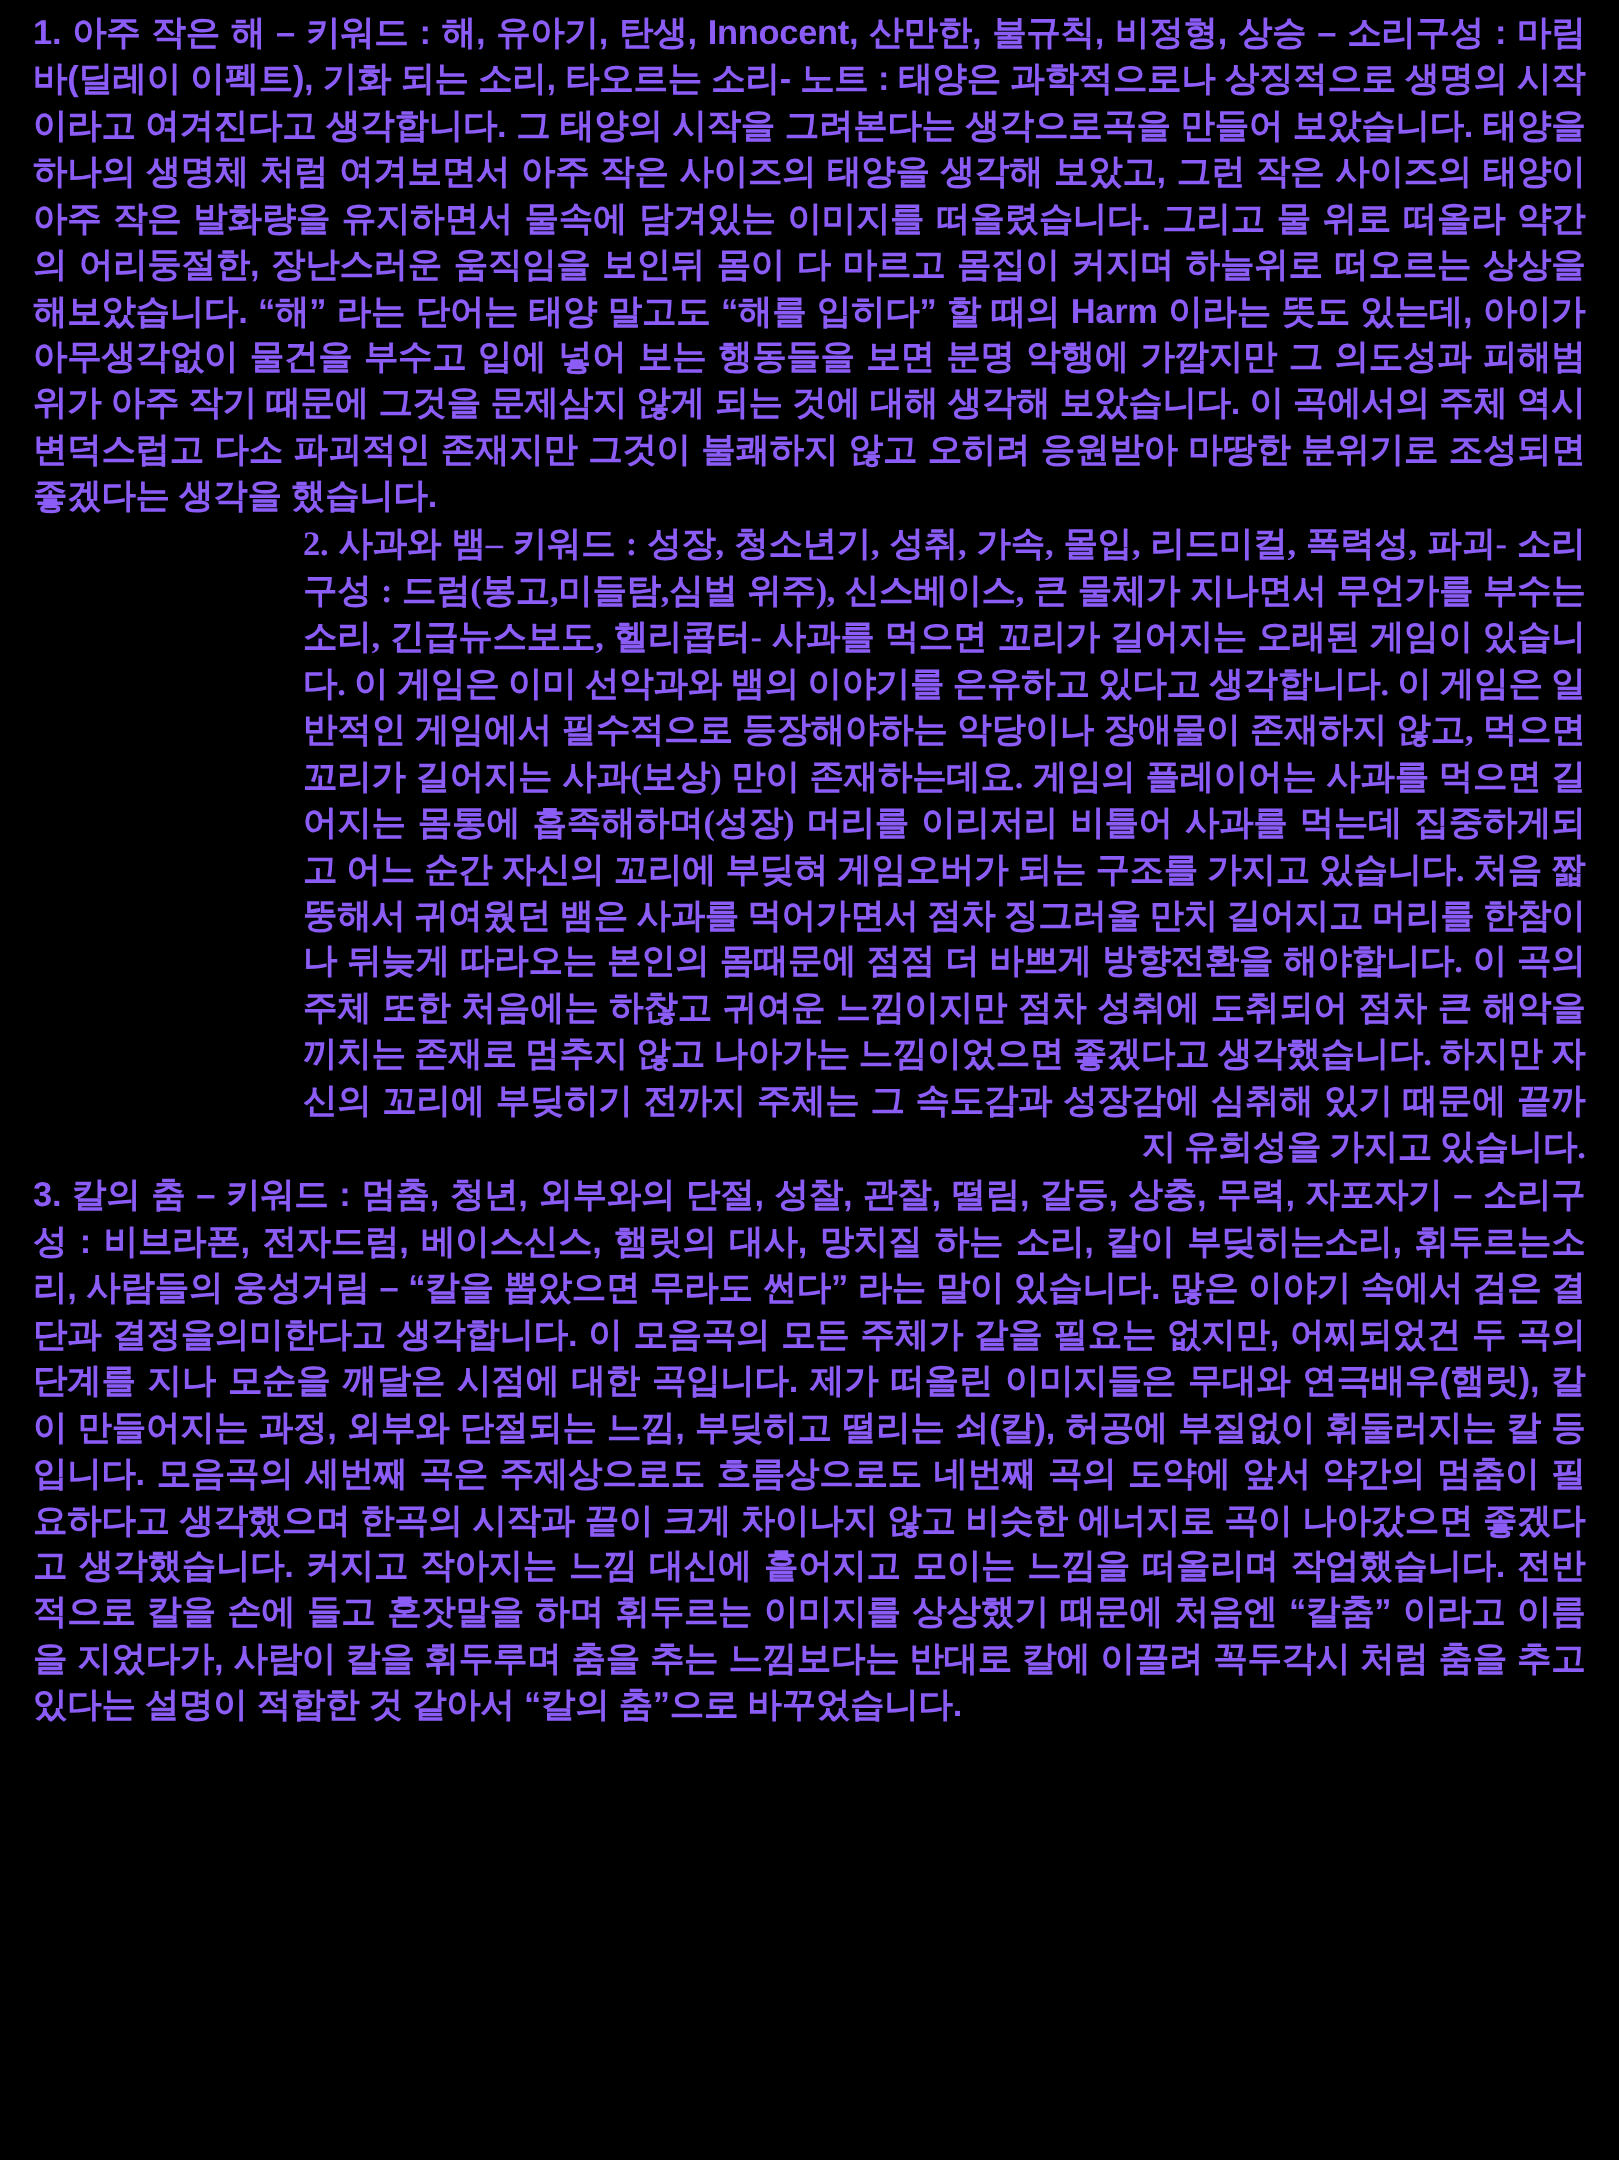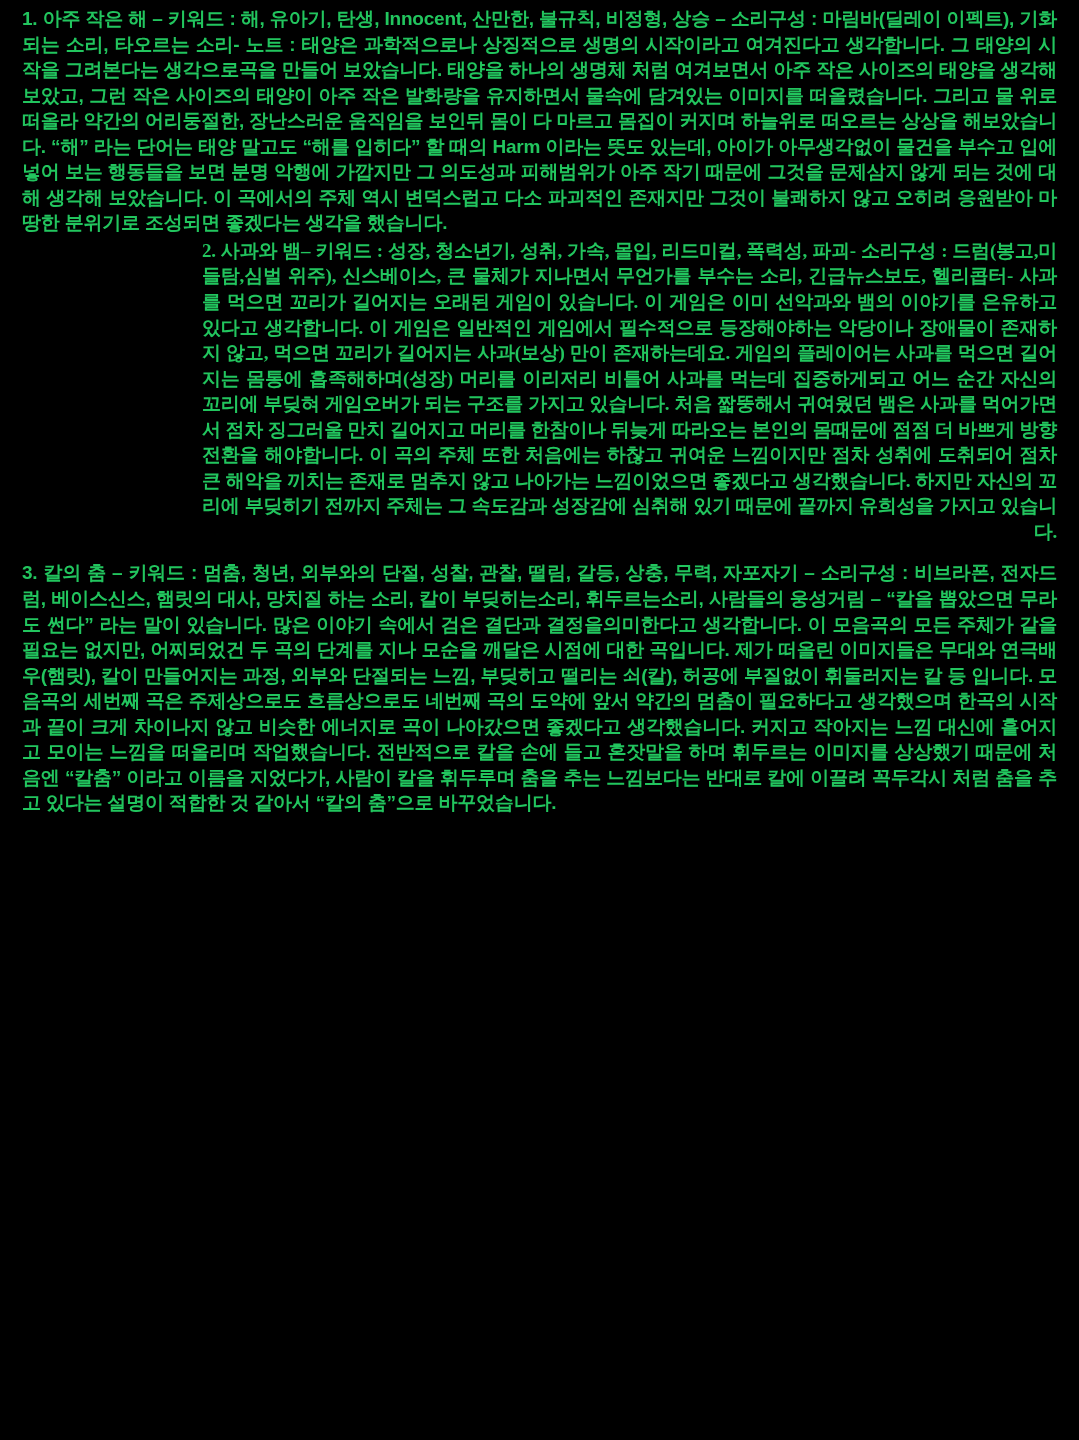--- a/index.html
+++ b/index.html
@@ -16,43 +16,43 @@
   .page {
     width: 1079px;
     height: 1440px;
     background: #000000;
     color: #ffffff;
     box-sizing: border-box;
     padding: 6px 22px 0 22px;
     position: relative;
   }
   .block {
-    font-size: 19px;
+    font-size: 23px;
     line-height: 1.345;
     font-weight: 700;
     letter-spacing: -0.2px;
-    color: #22c55e;
+    color: #8b5cf6;
     word-break: break-word;
     margin: 0;
   }
   .block-1 {
     text-align: justify;
     text-align-last: left;
   }
   .block-2 {
     text-align: justify;
     text-align-last: right;
     padding-left: 180px;
     margin-top: 2px;
     font-family: Liberation Serif, serif;
   }
   .block-3 {
     text-align: justify;
     text-align-last: left;
-    margin-top: 16px;
+    margin-top: 0;
   }
 </style>
 </head>
 <body>
 
 <div class="page">
   <p class="block block-1">1.  아주 작은 해 – 키워드 : 해, 유아기, 탄생, Innocent, 산만한, 불규칙, 비정형, 상승 – 소리구성 : 마림바(딜레이  이펙트), 기화 되는 소리, 타오르는 소리- 노트 : 태양은 과학적으로나 상징적으로 생명의 시작이라고 여겨진다고 생각합니다. 그 태양의 시작을 그려본다는 생각으로곡을 만들어 보았습니다. 태양을 하나의 생명체 처럼 여겨보면서 아주 작은 사이즈의 태양을 생각해 보았고, 그런 작은 사이즈의 태양이 아주 작은 발화량을 유지하면서 물속에 담겨있는 이미지를 떠올렸습니다. 그리고 물 위로 떠올라 약간의 어리둥절한, 장난스러운 움직임을 보인뒤 몸이 다 마르고 몸집이 커지며 하늘위로 떠오르는 상상을 해보았습니다. “해” 라는 단어는 태양 말고도 “해를 입히다” 할 때의 Harm 이라는 뜻도 있는데, 아이가 아무생각없이 물건을 부수고 입에 넣어 보는 행동들을 보면 분명 악행에 가깝지만  그 의도성과 피해범위가 아주 작기 때문에 그것을 문제삼지 않게 되는 것에 대해 생각해 보았습니다. 이 곡에서의 주체 역시 변덕스럽고 다소 파괴적인 존재지만 그것이 불쾌하지 않고 오히려 응원받아 마땅한 분위기로 조성되면 좋겠다는 생각을 했습니다.</p>
   <p class="block block-2">2. 사과와 뱀– 키워드 : 성장, 청소년기, 성취, 가속, 몰입, 리드미컬, 폭력성, 파괴- 소리구성 : 드럼(봉고,미들탐,심벌 위주), 신스베이스, 큰 물체가 지나면서 무언가를 부수는 소리, 긴급뉴스보도, 헬리콥터- 사과를 먹으면 꼬리가 길어지는 오래된 게임이 있습니다. 이 게임은 이미 선악과와 뱀의 이야기를 은유하고 있다고 생각합니다. 이 게임은 일반적인 게임에서 필수적으로 등장해야하는 악당이나 장애물이 존재하지 않고, 먹으면 꼬리가 길어지는 사과(보상) 만이 존재하는데요. 게임의 플레이어는 사과를 먹으면 길어지는 몸통에 흡족해하며(성장) 머리를 이리저리 비틀어 사과를 먹는데 집중하게되고 어느 순간 자신의 꼬리에 부딪혀 게임오버가 되는 구조를 가지고 있습니다. 처음 짧뚱해서 귀여웠던 뱀은 사과를 먹어가면서 점차 징그러울 만치 길어지고 머리를 한참이나 뒤늦게 따라오는 본인의 몸때문에 점점 더 바쁘게 방향전환을 해야합니다. 이 곡의 주체 또한 처음에는 하찮고 귀여운 느낌이지만 점차 성취에 도취되어 점차 큰 해악을 끼치는 존재로 멈추지 않고 나아가는 느낌이었으면 좋겠다고 생각했습니다. 하지만 자신의 꼬리에 부딪히기 전까지 주체는 그 속도감과 성장감에 심취해 있기 때문에 끝까지 유희성을 가지고 있습니다.</p>
   <p class="block block-3">3. 칼의 춤 – 키워드 : 멈춤, 청년, 외부와의 단절, 성찰, 관찰, 떨림, 갈등, 상충, 무력, 자포자기 – 소리구성 : 비브라폰, 전자드럼, 베이스신스, 햄릿의 대사, 망치질 하는 소리, 칼이 부딪히는소리, 휘두르는소리, 사람들의 웅성거림 – “칼을 뽑았으면 무라도 썬다” 라는 말이 있습니다. 많은 이야기 속에서 검은 결단과 결정을의미한다고 생각합니다. 이 모음곡의 모든 주체가 같을 필요는 없지만, 어찌되었건 두 곡의 단계를 지나 모순을 깨달은 시점에 대한 곡입니다. 제가 떠올린 이미지들은 무대와 연극배우(햄릿), 칼이 만들어지는 과정, 외부와 단절되는 느낌, 부딪히고 떨리는 쇠(칼), 허공에 부질없이 휘둘러지는 칼 등 입니다. 모음곡의 세번째 곡은  주제상으로도 흐름상으로도  네번째 곡의 도약에 앞서 약간의 멈춤이 필요하다고 생각했으며 한곡의 시작과 끝이 크게 차이나지 않고 비슷한 에너지로 곡이 나아갔으면 좋겠다고 생각했습니다. 커지고 작아지는 느낌 대신에 흩어지고 모이는 느낌을 떠올리며 작업했습니다. 전반적으로 칼을 손에 들고 혼잣말을 하며 휘두르는 이미지를 상상했기 때문에 처음엔 “칼춤” 이라고 이름을 지었다가, 사람이 칼을 휘두루며 춤을 추는 느낌보다는 반대로 칼에 이끌려 꼭두각시 처럼 춤을 추고 있다는 설명이 적합한 것 같아서 “칼의 춤”으로 바꾸었습니다.</p>
 </div>

